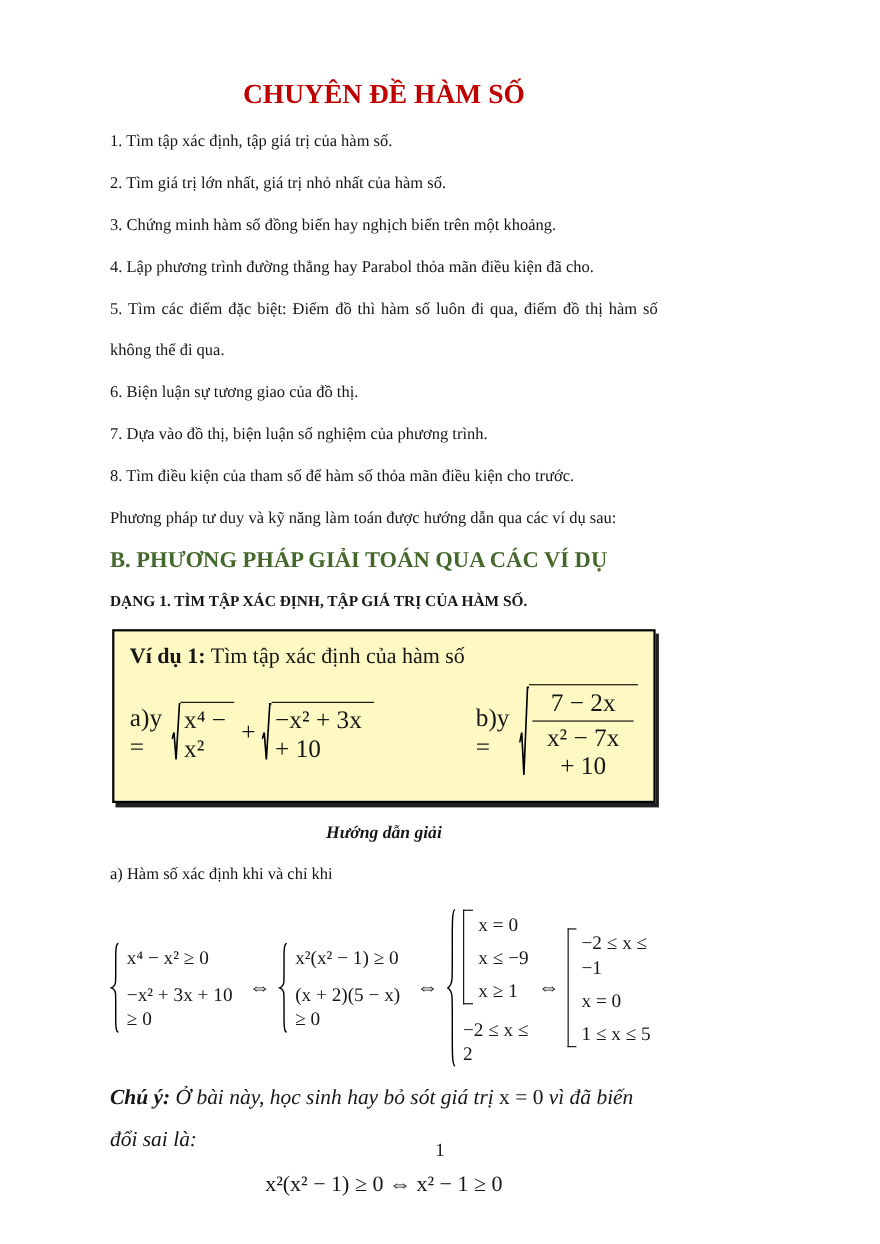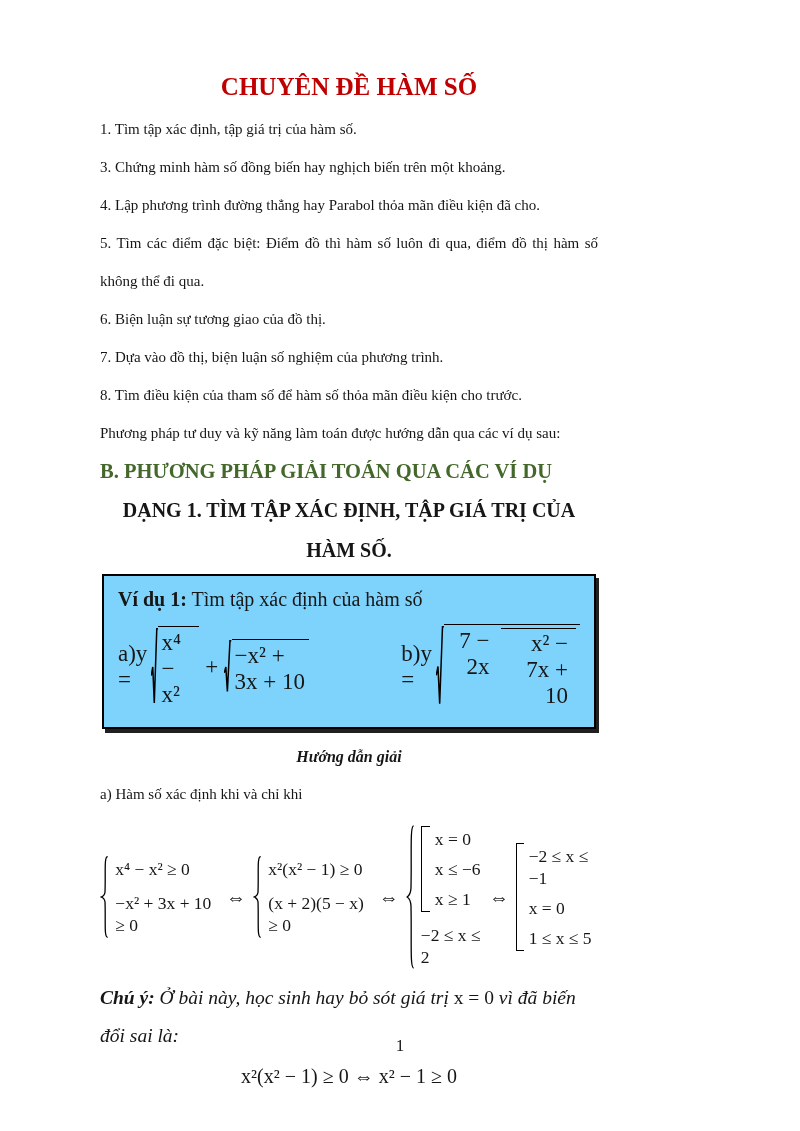--- a/index.html
+++ b/index.html
@@ -7,42 +7,42 @@
        font-family:"Liberation Serif","DejaVu Serif",serif;color:#161616;}
   .page{position:relative;width:660px;height:1131px;box-sizing:border-box;
         padding:70px 62px 0 100px;}
 
   .title{font-size:25px;font-weight:bold;text-align:center;margin:0 0 6px 0;
          line-height:34px;}
   .green{font-weight:bold;font-size:20.5px;line-height:38px;margin:0;}
   .intro{font-size:19.5px;line-height:38px;text-align:justify;text-indent:56px;margin:0;}
   .bodyline{font-size:15px;line-height:38px;}
   .justify{text-align:justify;}
-  .dang{font-size:20px;font-weight:bold;text-align:center;line-height:40px;margin:0;}
+  .dang{font-size:14px;font-weight:bold;text-align:left;line-height:40px;margin:0;}
 
   
   .exbox{margin:4px 2px 0 2px;border:2px solid #000;box-shadow:3px 4px 0 #202020;
-         padding:8px 14px 18px 14px;background:#7dd3fc;}
+         padding:8px 14px 18px 14px;background:#fef9c3;}
   .exlabel{font-size:20px;line-height:30px;}
   .exlabel .b{font-weight:bold;}
   .formula-row{display:flex;align-items:center;margin-top:10px;font-size:23px;}
   .fpart{display:inline-flex;align-items:center;}
   .fpart .pre{margin-right:4px;}
   .gap-b{margin-left:92px;}
   .plus{margin:0 6px;}
 
   
   .sqrt{display:inline-flex;align-items:stretch;}
   .radwrap{position:relative;width:13px;align-self:stretch;}
   .radwrap svg{position:absolute;left:0;top:0;width:100%;height:100%;}
   .radicand{border-top:1.6px solid #000;padding:3px 4px 0 3px;
             display:inline-flex;align-items:center;}
 
   
-  .frac{display:inline-flex;flex-direction:row;text-align:right;}
+  .frac{display:inline-flex;flex-direction:column;text-align:center;}
   .frac .num{padding:0 12px 3px 12px;}
   .frac .den{border-top:1.6px solid #000;padding:2px 8px 0 8px;}
 
   .solhead{font-size:16px;font-weight:bold;font-style:italic;text-align:center;
            line-height:36px;margin-top:10px;}
 
   
   .sysrow{display:flex;align-items:center;margin-top:10px;font-size:17.5px;
           line-height:22px;}
   .iff{font-size:20px;margin:0 7px;}
@@ -68,20 +68,21 @@
 </head>
 <body>
 
 <div class="page">
 
   <h1 class="title" style="color:#c00000">CHUYÊN ĐỀ HÀM SỐ</h1>
 
 
 
   <div class="bodyline">1. Tìm tập xác định, tập giá trị của hàm số.</div>
+  <div class="bodyline">2. Tìm giá trị lớn nhất, giá trị nhỏ nhất của hàm số.</div>
   <div class="bodyline">3. Chứng minh hàm số đồng biến hay nghịch biến trên một khoảng.</div>
   <div class="bodyline">4. Lập phương trình đường thẳng hay Parabol thỏa mãn điều kiện đã cho.</div>
   <div class="bodyline justify">5. Tìm các điểm đặc biệt: Điểm đồ thì hàm số luôn đi qua, điểm đồ thị hàm số không thể đi qua.</div>
   <div class="bodyline">6. Biện luận sự tương giao của đồ thị.</div>
   <div class="bodyline">7. Dựa vào đồ thị, biện luận số nghiệm của phương trình.</div>
   <div class="bodyline">8. Tìm điều kiện của tham số để hàm số thỏa mãn điều kiện cho trước.</div>
   <div class="bodyline">Phương pháp tư duy và kỹ năng làm toán được hướng dẫn qua các ví dụ sau:</div>
 
   <h2 class="green" style="color:#44682b">B. PHƯƠNG PHÁP GIẢI TOÁN QUA CÁC VÍ DỤ</h2>
 
@@ -164,21 +165,21 @@
       <span class="bracewrap">
           <svg viewBox="0 0 12 100" preserveAspectRatio="none">
             <path d="M10 2 C5 2 7.5 20 6.5 44 C6 48.5 3 49.5 1.5 50 C3 50.5 6 51.5 6.5 56 C7.5 80 5 98 10 98" fill="none" stroke="#000" stroke-width="1.3" vector-effect="non-scaling-stroke"></path>
           </svg>
         </span>
       <span class="syslines">
         <span class="brgroup">
           <span class="lbracket"></span>
           <span class="syslines tight">
             <span>x = 0</span>
-            <span>x ≤ −6</span>
+            <span>x ≤ −9</span>
             <span>x ≥ 1</span>
           </span>
         </span>
         <span>−2 ≤ x ≤ 2</span>
       </span>
     </span>
     <span class="iff">⇔</span>
     <span class="brgroup">
       <span class="lbracket"></span>
       <span class="syslines tight">

